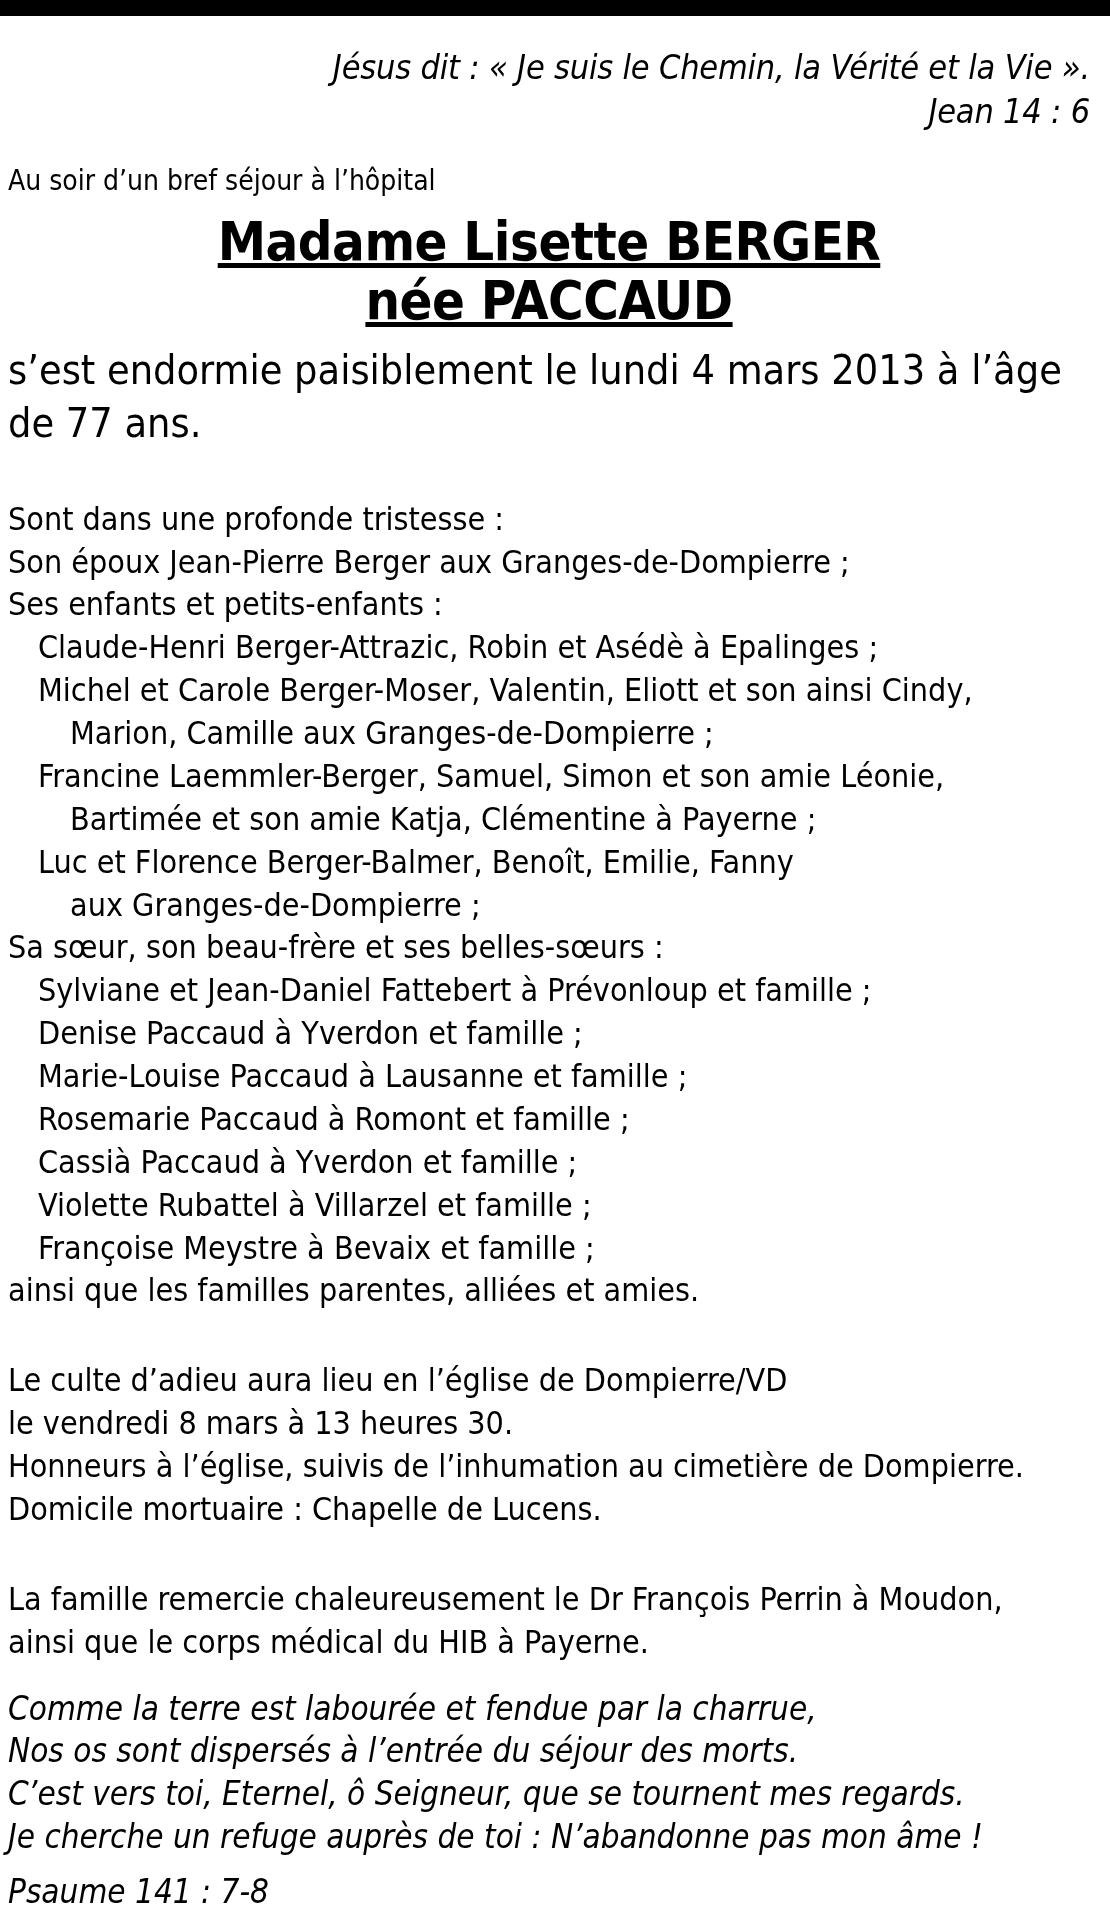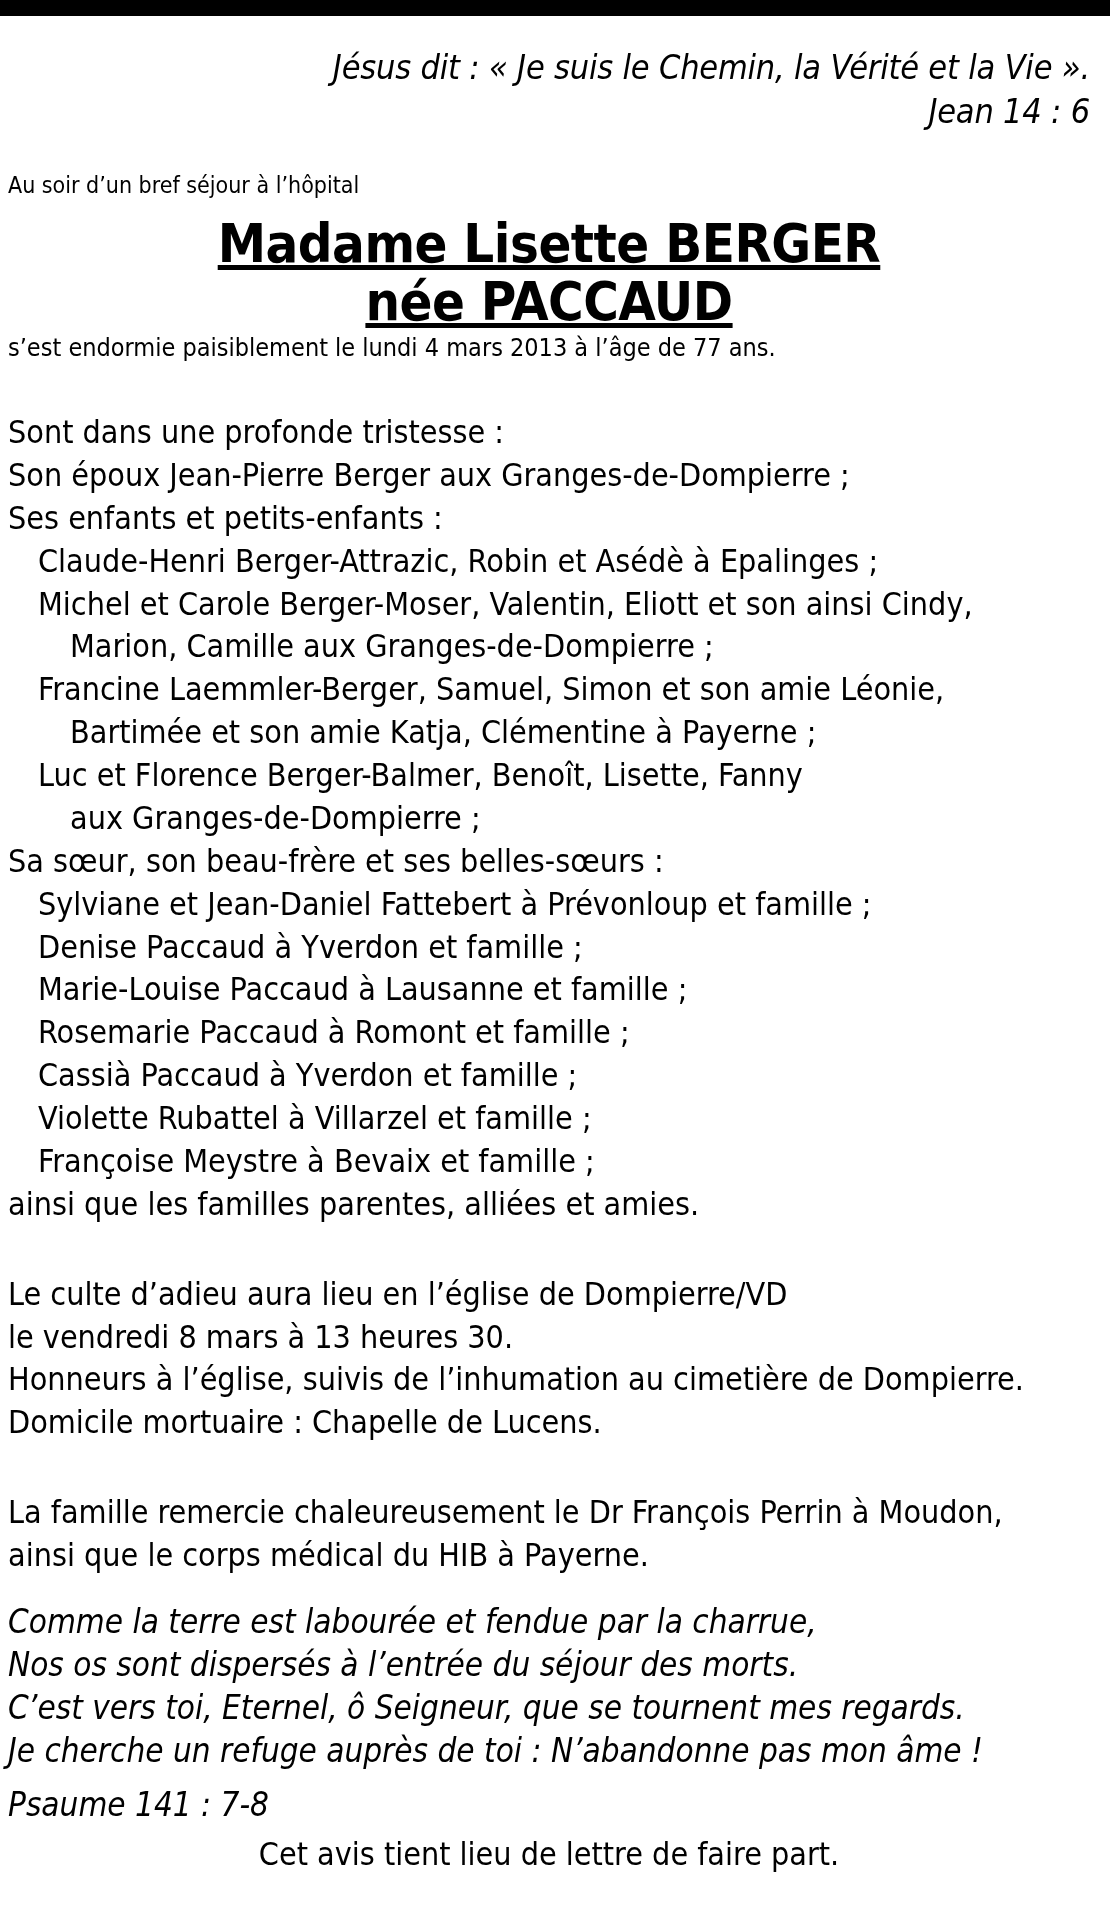--- a/index.html
+++ b/index.html
@@ -35,42 +35,43 @@
     line-height: 1.28;
     margin-top: 30px;
     letter-spacing: -0.2px;
   }
   .scripture .ref {
     display: block;
     font-style: italic;
     font-size: 34px;
   }
   .intro {
-    font-size: 23px;
+    font-size: 28px;
     line-height: 1.3;
-    margin-top: 38px;
+    margin-top: 30px;
     text-align: left;
   }
   .name-block {
     text-align: center;
     font-weight: bold;
     line-height: 1.08;
     margin-top: 14px;
     text-decoration: underline;
   }
   .name-line1 {
     font-size: 54px;
     letter-spacing: -0.5px;
   }
   .name-line2 {
     font-size: 54px;
     letter-spacing: -0.5px;
   }
   .death-line {
-    font-size: 25px;
+    font-size: 41px;
+    margin-top: 14px;
     line-height: 1.3;
   }
   .block {
     font-size: 32px;
     line-height: 1.34;
     margin-top: 47px;
   }
   .block p {
     margin: 0;
   }
@@ -120,21 +121,21 @@
 
     <div class="block">
       <p>Sont dans une profonde tristesse :</p>
       <p>Son époux Jean-Pierre Berger aux Granges-de-Dompierre ;</p>
       <p>Ses enfants et petits-enfants :</p>
       <p class="indent-1">Claude-Henri Berger-Attrazic, Robin et Asédè à Epalinges ;</p>
       <p class="indent-1">Michel et Carole Berger-Moser, Valentin, Eliott et son ainsi Cindy,</p>
       <p class="indent-2">Marion, Camille aux Granges-de-Dompierre ;</p>
       <p class="indent-1">Francine Laemmler-Berger, Samuel, Simon et son amie Léonie,</p>
       <p class="indent-2">Bartimée et son amie Katja, Clémentine à Payerne ;</p>
-      <p class="indent-1">Luc et Florence Berger-Balmer, Benoît, Lisette, Fanny</p>
+      <p class="indent-1">Luc et Florence Berger-Balmer, Benoît, Emilie, Fanny</p>
       <p class="indent-2">aux Granges-de-Dompierre ;</p>
       <p>Sa sœur, son beau-frère et ses belles-sœurs :</p>
       <p class="indent-1">Sylviane et Jean-Daniel Fattebert à Prévonloup et famille ;</p>
       <p class="indent-1">Denise Paccaud à Yverdon et famille ;</p>
       <p class="indent-1">Marie-Louise Paccaud à Lausanne et famille ;</p>
       <p class="indent-1">Rosemarie Paccaud à Romont et famille ;</p>
       <p class="indent-1">Cassià Paccaud à Yverdon et famille ;</p>
       <p class="indent-1">Violette Rubattel à Villarzel et famille ;</p>
       <p class="indent-1">Françoise Meystre à Bevaix et famille ;</p>
       <p>ainsi que les familles parentes, alliées et amies.</p>

